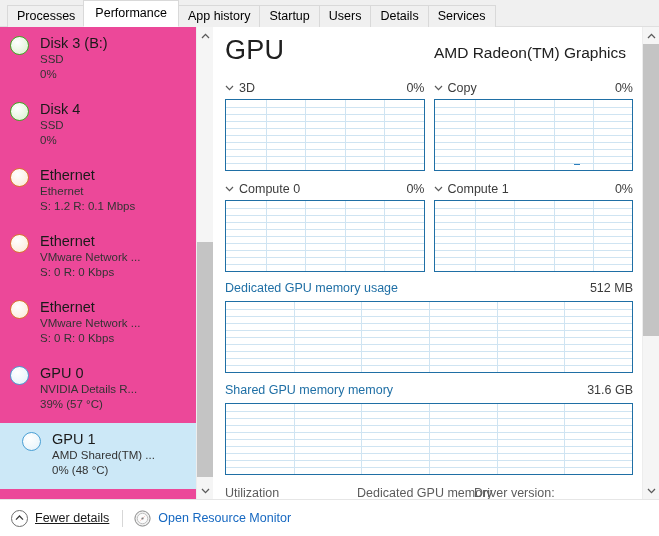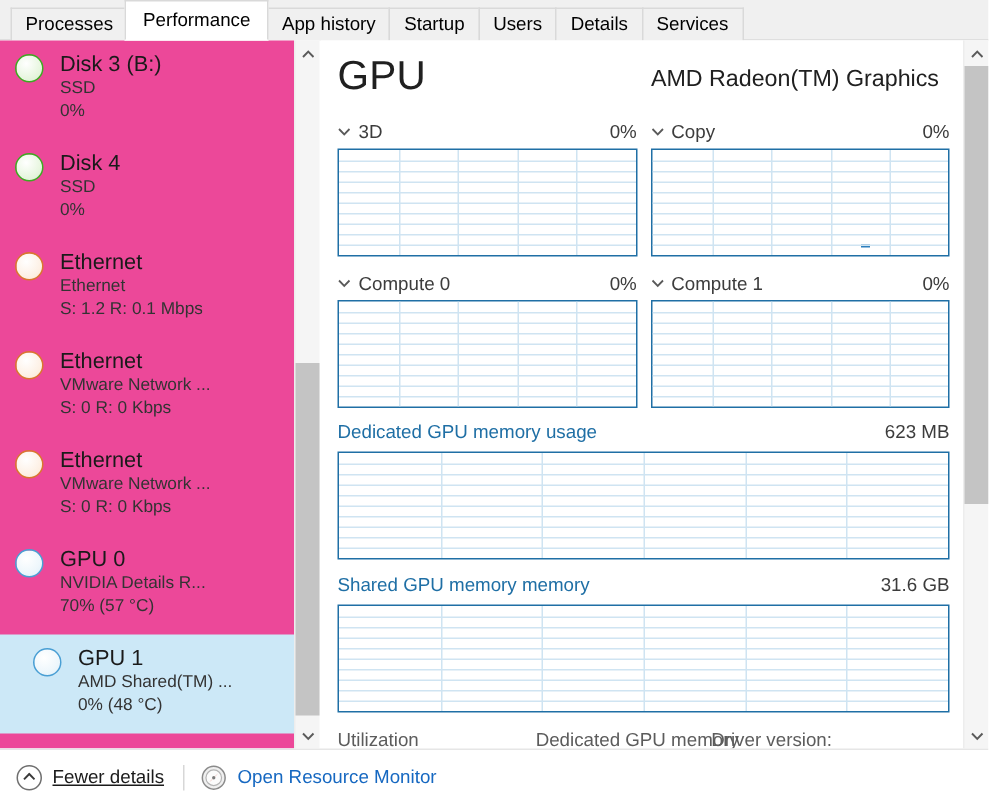--- a/index.html
+++ b/index.html
@@ -257,21 +257,21 @@
               <div class="side-title">Ethernet</div>
               <div class="side-sub">VMware Network ...</div>
               <div class="side-stat">S: 0 R: 0 Kbps</div>
             </div>
           </div>
           <div class="side-item">
             <div class="dot blue"></div>
             <div class="side-text">
               <div class="side-title">GPU 0</div>
               <div class="side-sub">NVIDIA Details R...</div>
-              <div class="side-stat">70%  (57 °C)</div>
+              <div class="side-stat">39%  (57 °C)</div>
             </div>
           </div>
           <div class="side-item selected">
             <div class="dot blue"></div>
             <div class="side-text">
               <div class="side-title">GPU 1</div>
               <div class="side-sub">AMD Shared(TM) ...</div>
               <div class="side-stat">0%  (48 °C)</div>
             </div>
           </div>
@@ -407,21 +407,21 @@
                 <div class="grid-h" style="top: 49px;"></div>
                 <div class="grid-h" style="top: 56px;"></div>
                 <div class="grid-h" style="top: 63px;"></div>
               </div>
           </div>
         </div>
 
         <div class="mem-block">
           <div class="wide-label">
             <span class="wname">Dedicated GPU memory usage</span>
-            <span class="wval">623 MB</span>
+            <span class="wval">512 MB</span>
           </div>
           <div class="graph mem">
               <div class="grid-v" style="left: 68px;"></div>
               <div class="grid-v" style="left: 135px;"></div>
               <div class="grid-v" style="left: 203px;"></div>
               <div class="grid-v" style="left: 271px;"></div>
               <div class="grid-v" style="left: 338px;"></div>
               <div class="grid-h" style="top: 7px;"></div>
               <div class="grid-h" style="top: 14px;"></div>
               <div class="grid-h" style="top: 21px;"></div>

